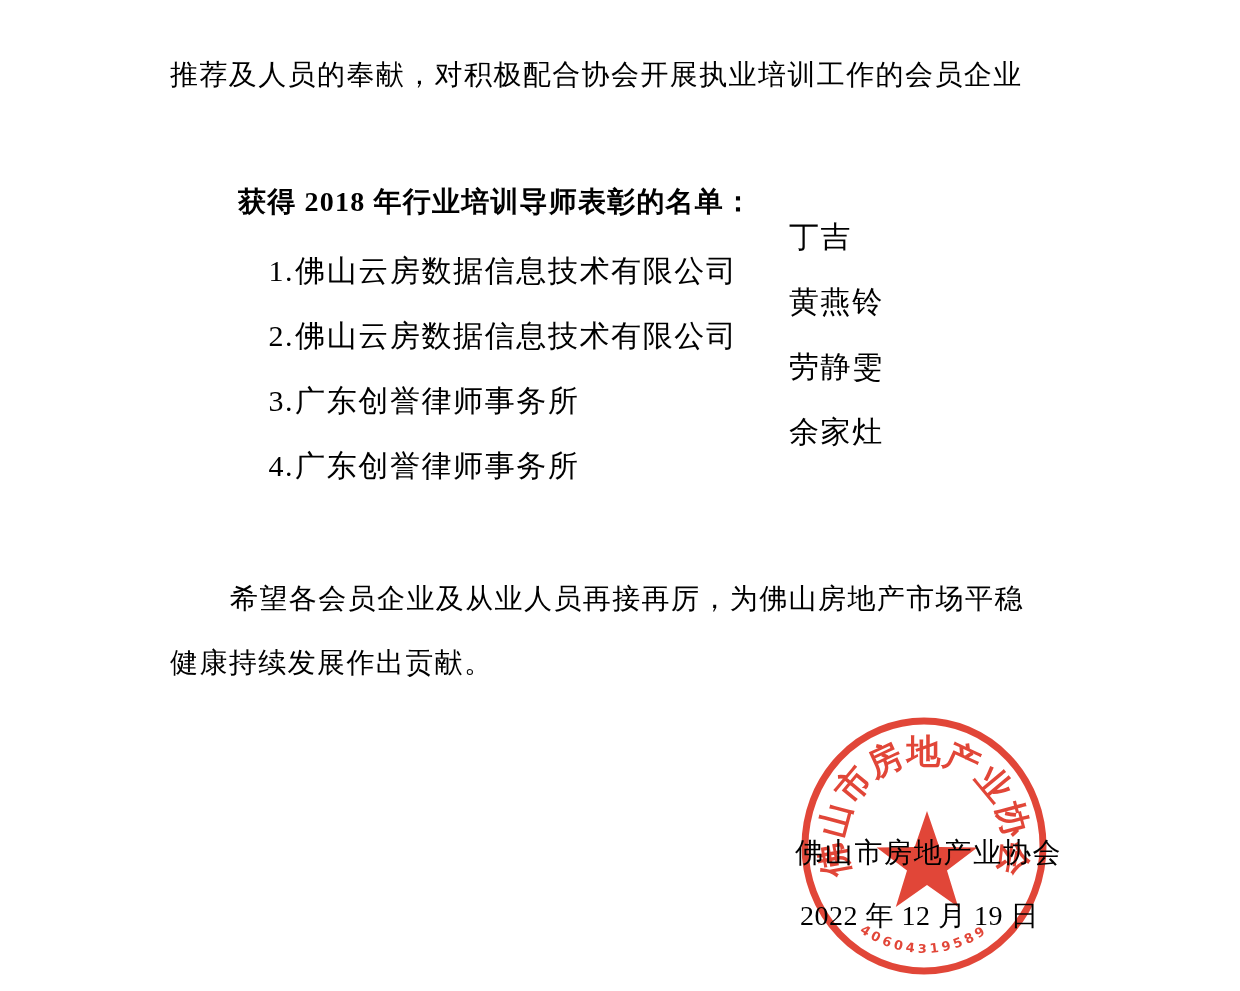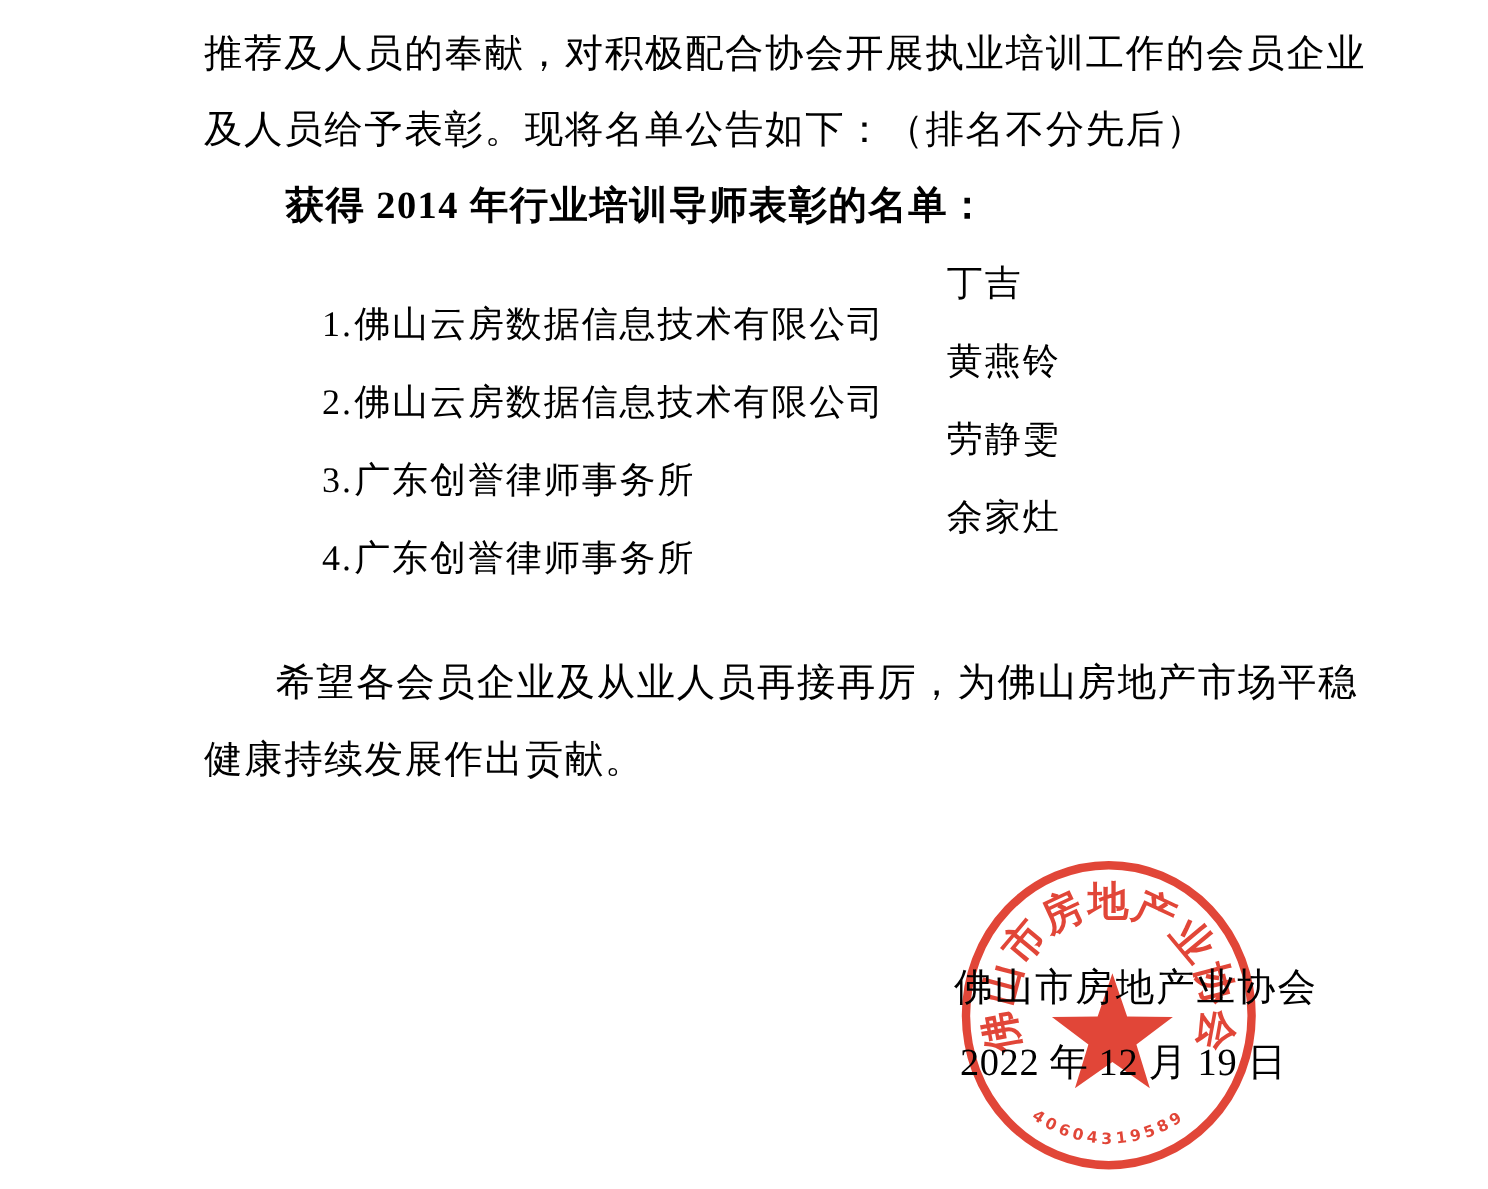--- a/index.html
+++ b/index.html
@@ -8,24 +8,25 @@
     position: relative;
     width: 1240px;
     height: 991px;
     background: #ffffff;
     overflow: hidden;
     font-family: "Liberation Serif", "DejaVu Serif", serif;
     color: #000000;
   }
   .line {
     position: absolute;
-    font-size: 32px;
+    font-size: 28px;
     line-height: 34px;
     letter-spacing: 1.4px;
     white-space: pre;
+    margin-top: 31px;
   }
   .heading { font-weight: bold; letter-spacing: 1.2px; }
   .award-row {
     position: absolute;
     left: 232px;
     width: 860px;
     font-size: 30px;
     line-height: 34px;
     letter-spacing: 1.6px;
     white-space: pre;
@@ -64,23 +65,22 @@
     letter-spacing: 3.5px;
   }
 </style>
 </head>
 <body>
 
 <div class="page">
 
   <p class="line" style="top:27px; left:170px;">推荐及人员的奉献，对积极配合协会开展执业培训工作的会员企业</p>
 
-  <p class="line" style="top:90px; left:170px;">及人员给予表彰。现将名单公告如下：（排名不分先后）</p>
 
-  <p class="line heading" style="top:154px; left:238px;">获得 2014 年行业培训导师表彰的名单：</p>
+  <p class="line heading" style="top:154px; left:238px;">获得 2018 年行业培训导师表彰的名单：</p>
 
   <div class="award-row" style="top:220px;">
     <span class="award-index">1.</span><span class="award-company">佛山云房数据信息技术有限公司</span>
     <span class="award-name">丁吉</span>
   </div>
 
   <div class="award-row" style="top:285px;">
     <span class="award-index">2.</span><span class="award-company">佛山云房数据信息技术有限公司</span>
     <span class="award-name">黄燕铃</span>
   </div>

